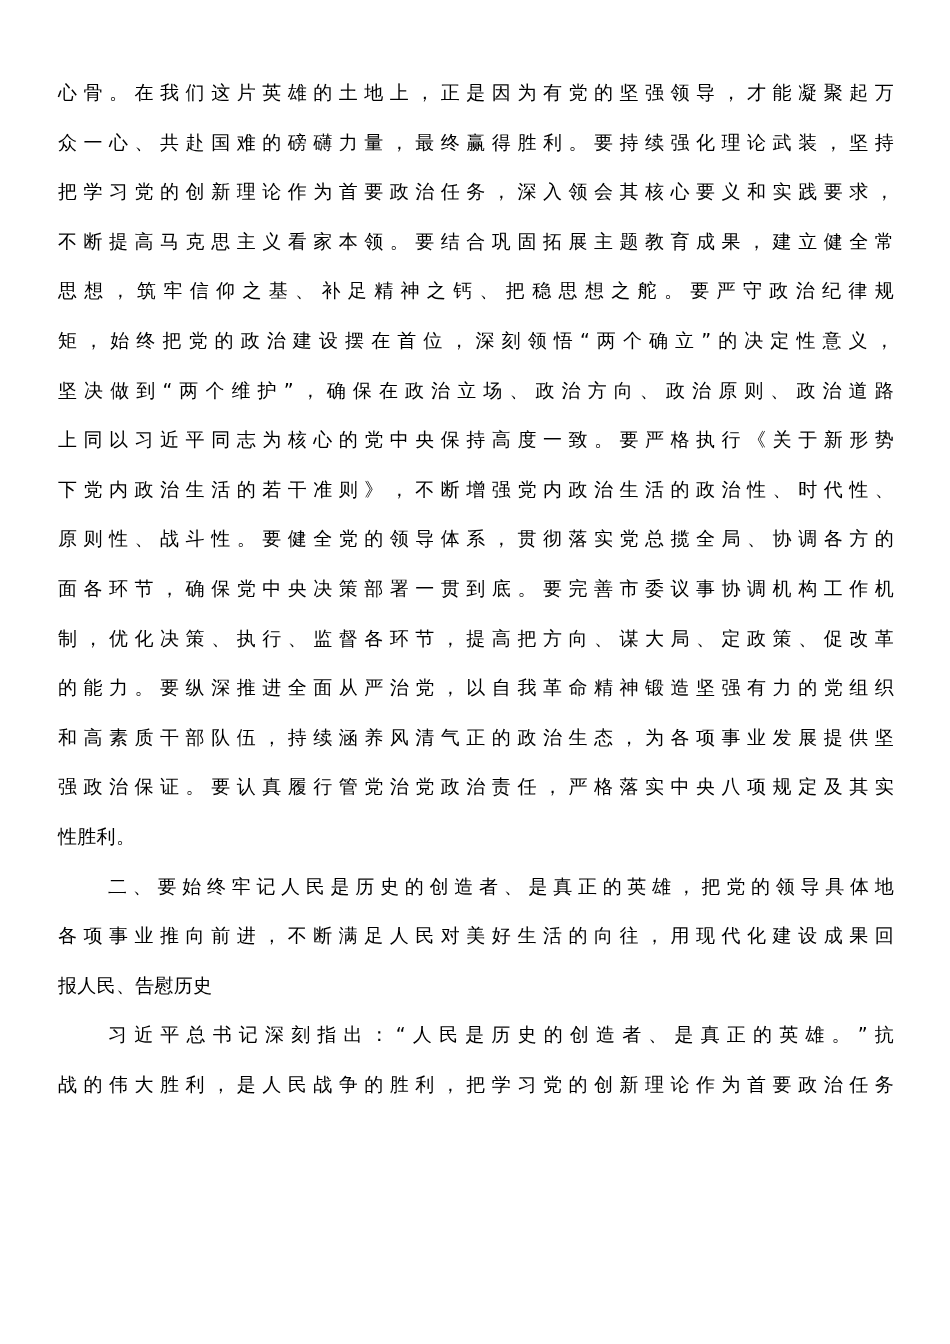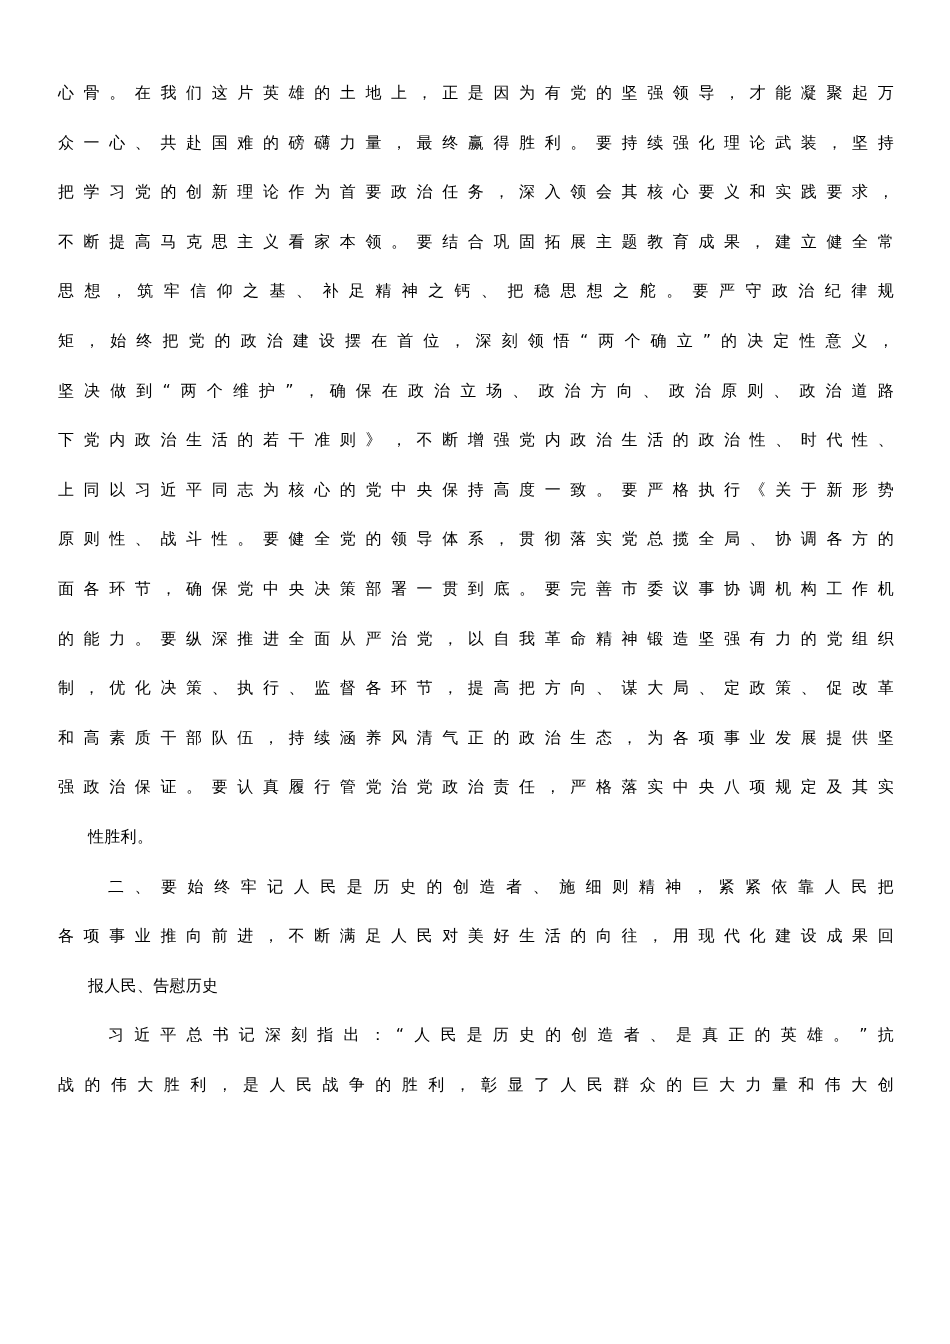--- a/index.html
+++ b/index.html
@@ -13,21 +13,21 @@
       overflow: hidden;
       position: relative;
     }
     .page {
       position: absolute;
       left: 58px;
       top: 68px;
       width: 836px;
       color: #000000;
       font-family: "DejaVu Sans", "Liberation Sans", sans-serif;
-      font-size: 16px;
+      font-size: 19px;
       line-height: 49.6px;
       letter-spacing: 0.3px;
     }
     .para {
       margin: 0;
       padding: 0;
       text-align: justify;
       text-align-last: left;
       word-break: break-all;
     }
@@ -35,51 +35,50 @@
       text-indent: 50px;
     }
     .line {
       display: block;
       white-space: nowrap;
       text-align-last: justify;
       text-align: justify;
     }
     .line.last {
       text-align-last: left;
-      margin-left: 30px;
     }
   </style>
 </head>
 <body>
 
 <div class="page">
 
   <p class="para">
     <span class="line">心骨。在我们这片英雄的土地上，正是因为有党的坚强领导，才能凝聚起万</span>
     <span class="line">众一心、共赴国难的磅礴力量，最终赢得胜利。要持续强化理论武装，坚持</span>
     <span class="line">把学习党的创新理论作为首要政治任务，深入领会其核心要义和实践要求，</span>
     <span class="line">不断提高马克思主义看家本领。要结合巩固拓展主题教育成果，建立健全常</span>
     <span class="line">思想，筑牢信仰之基、补足精神之钙、把稳思想之舵。要严守政治纪律规</span>
     <span class="line">矩，始终把党的政治建设摆在首位，深刻领悟“两个确立”的决定性意义，</span>
     <span class="line">坚决做到“两个维护”，确保在政治立场、政治方向、政治原则、政治道路</span>
+    <span class="line">上同以习近平同志为核心的党中央保持高度一致。要严格执行《关于新形势</span>
     <span class="line">下党内政治生活的若干准则》，不断增强党内政治生活的政治性、时代性、</span>
-    <span class="line">上同以习近平同志为核心的党中央保持高度一致。要严格执行《关于新形势</span>
     <span class="line">原则性、战斗性。要健全党的领导体系，贯彻落实党总揽全局、协调各方的</span>
     <span class="line">面各环节，确保党中央决策部署一贯到底。要完善市委议事协调机构工作机</span>
+    <span class="line">制，优化决策、执行、监督各环节，提高把方向、谋大局、定政策、促改革</span>
     <span class="line">的能力。要纵深推进全面从严治党，以自我革命精神锻造坚强有力的党组织</span>
-    <span class="line">制，优化决策、执行、监督各环节，提高把方向、谋大局、定政策、促改革</span>
     <span class="line">和高素质干部队伍，持续涵养风清气正的政治生态，为各项事业发展提供坚</span>
     <span class="line">强政治保证。要认真履行管党治党政治责任，严格落实中央八项规定及其实</span>
     <span class="line last">性胜利。</span>
   </p>
 
   <p class="para">
-    <span class="line indent">二、要始终牢记人民是历史的创造者、施细则精神，紧紧依靠人民把</span>
+    <span class="line indent">二、要始终牢记人民是历史的创造者、是真正的英雄，把党的领导具体地</span>
     <span class="line">各项事业推向前进，不断满足人民对美好生活的向往，用现代化建设成果回</span>
     <span class="line last">报人民、告慰历史</span>
   </p>
 
   <p class="para">
     <span class="line indent">习近平总书记深刻指出：“人民是历史的创造者、是真正的英雄。”抗</span>
-    <span class="line">战的伟大胜利，是人民战争的胜利，彰显了人民群众的巨大力量和伟大创</span>
+    <span class="line">战的伟大胜利，是人民战争的胜利，把学习党的创新理论作为首要政治任务</span>
   </p>
 
 </div>
 
 </body></html>

